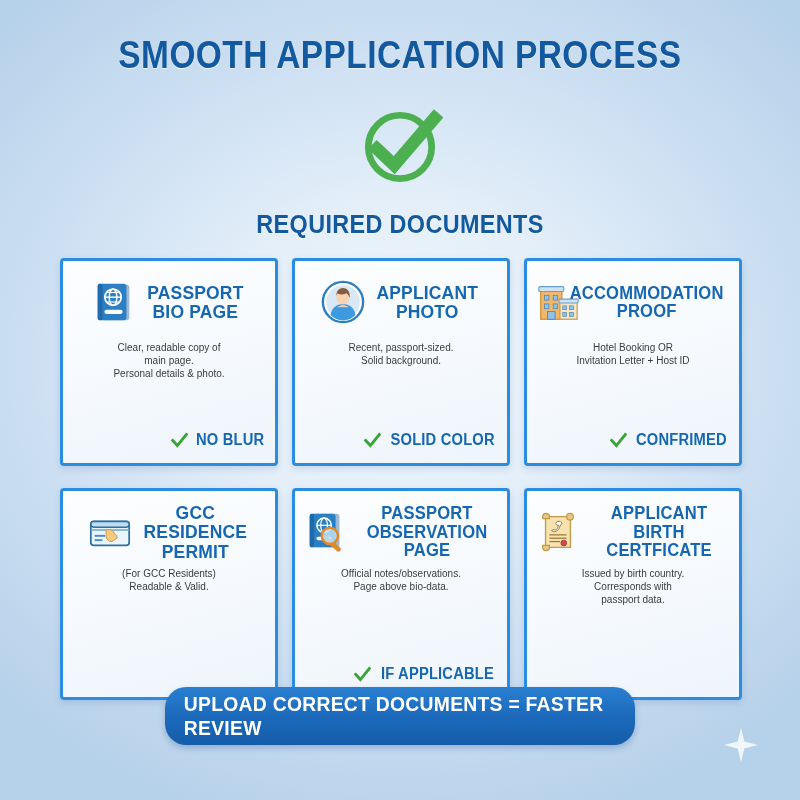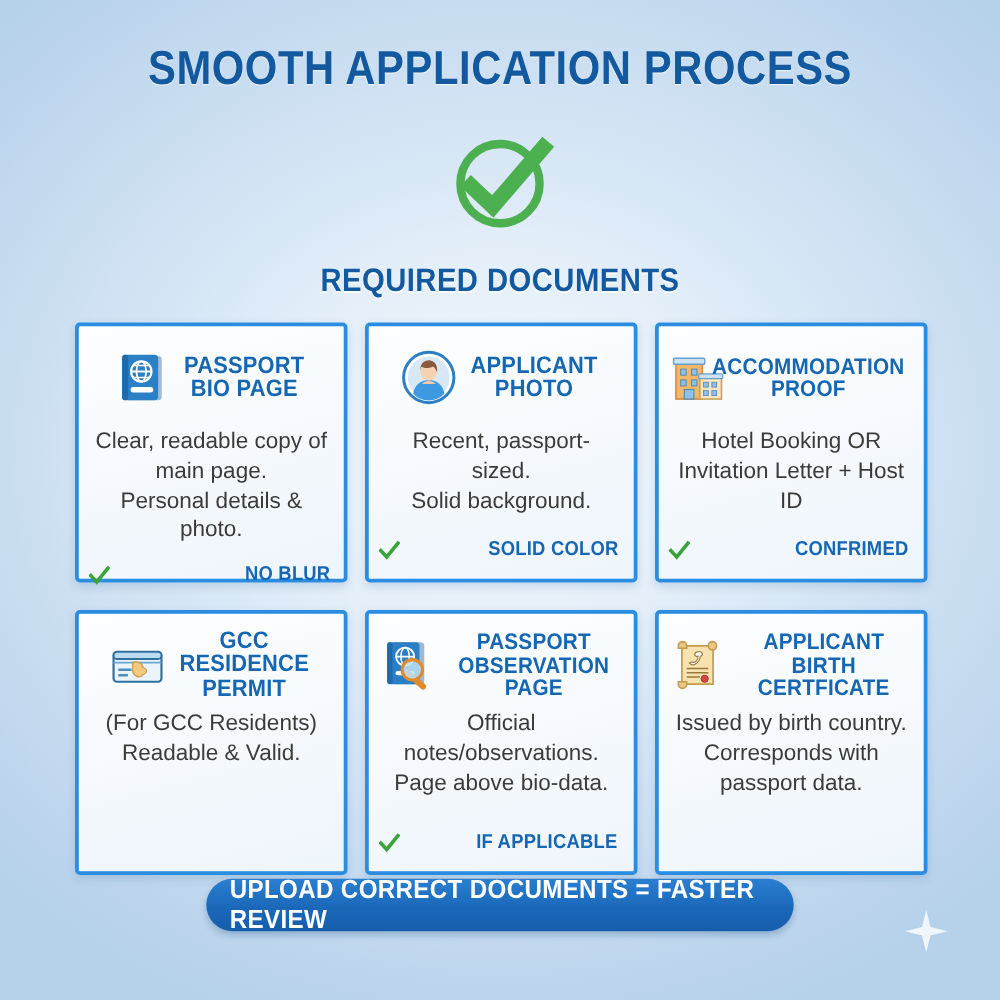--- a/index.html
+++ b/index.html
@@ -112,34 +112,34 @@
     position: relative;
     z-index: 1;
   }
   .card-title.wide { font-size: 18px; }
   .card.overlap .card-head { gap: 0; }
   .card.overlap .card-title { margin-left: -18px; }
 
   .card-desc {
     flex: 1 1 auto;
     color: #3b3b3b;
-    font-size: 18px;
+    font-size: 10px;
     line-height: 1.32;
     text-align: center;
     padding: 4px 4px 0 4px;
     display: flex;
     align-items: flex-start;
     justify-content: center;
   }
   .card.r1 .card-desc { padding-top: 8px; }
 
   .card-badge {
     display: flex;
     align-items: center;
-    justify-content: space-between;
+    justify-content: flex-end;
     gap: 5px;
     padding-bottom: 2px;
     margin-top: 15px;
   }
   .badge-check {
     width: 17px;
     height: 17px;
     flex: 0 0 auto;
   }
   .badge-label {
@@ -151,21 +151,21 @@
     letter-spacing: 0.2px;
   }
 
   
   .footer-banner {
     position: absolute;
     left: 50%;
     transform: translateX(-50%);
     bottom: 55px;
     width: 470px;
-    height: 42px;
+    height: 58px;
     border-radius: 21px;
     background: linear-gradient(180deg, #2a7fd0 0%, #1b68ba 55%, #155da9 100%);
     box-shadow: 0 3px 6px rgba(20,70,130,0.28);
     display: flex;
     align-items: center;
     justify-content: center;
   }
   .footer-text {
     color: #ffffff;
     font-family: "Liberation Sans Narrow", "Liberation Sans", sans-serif;

